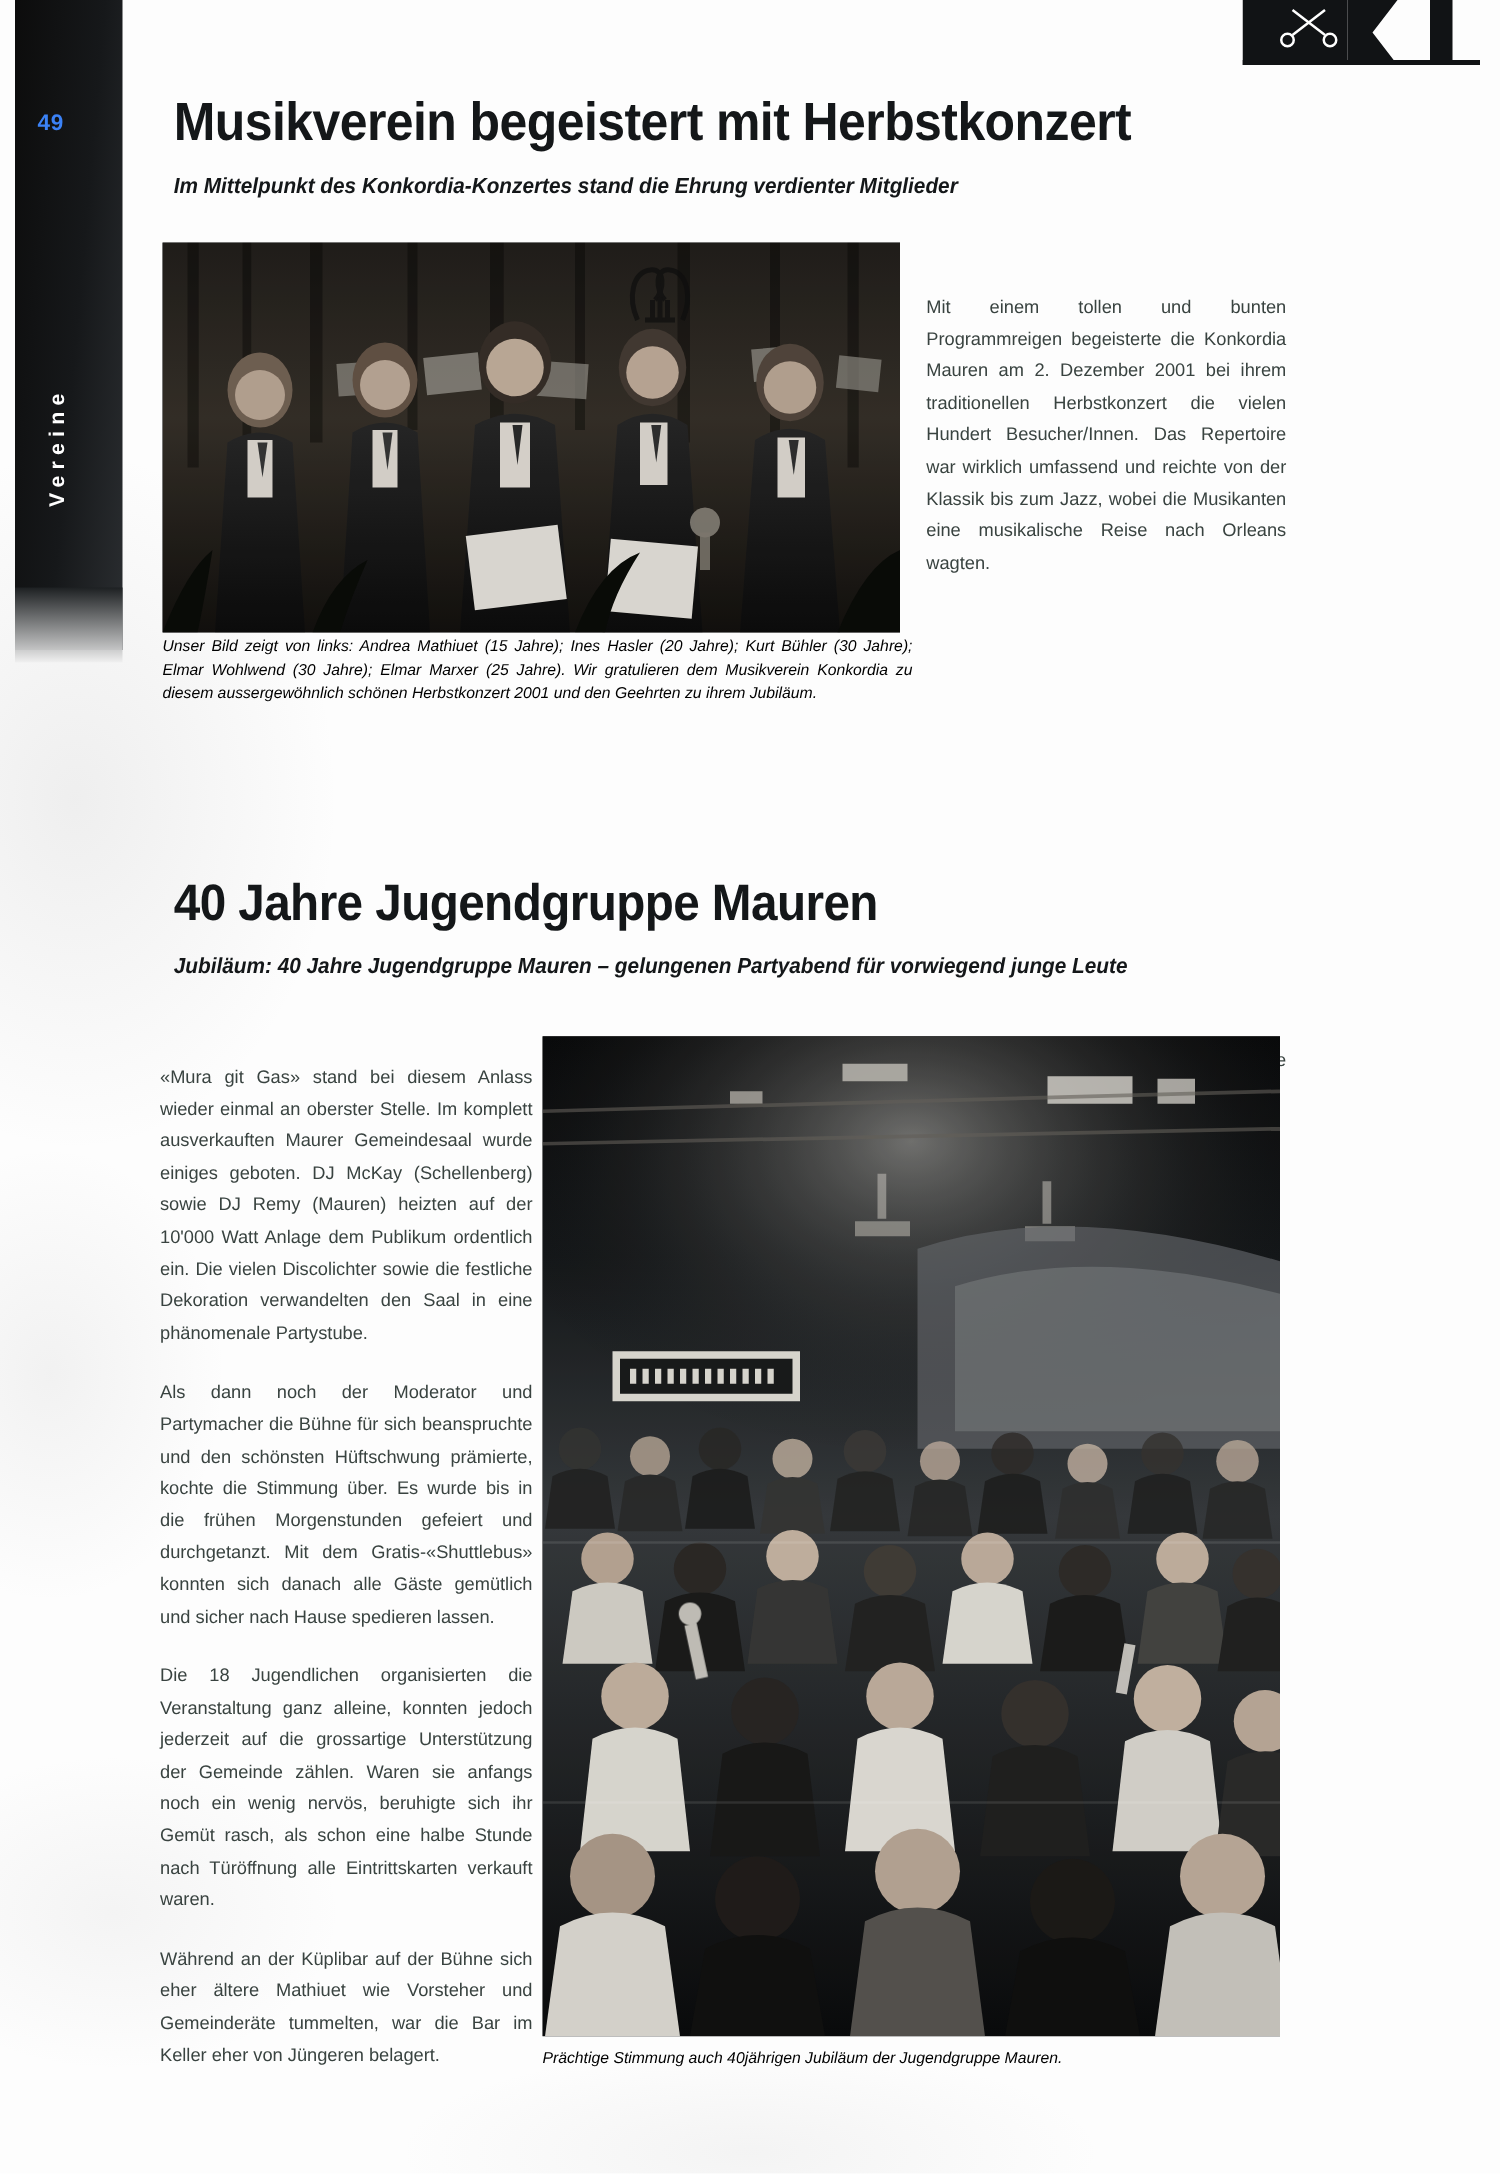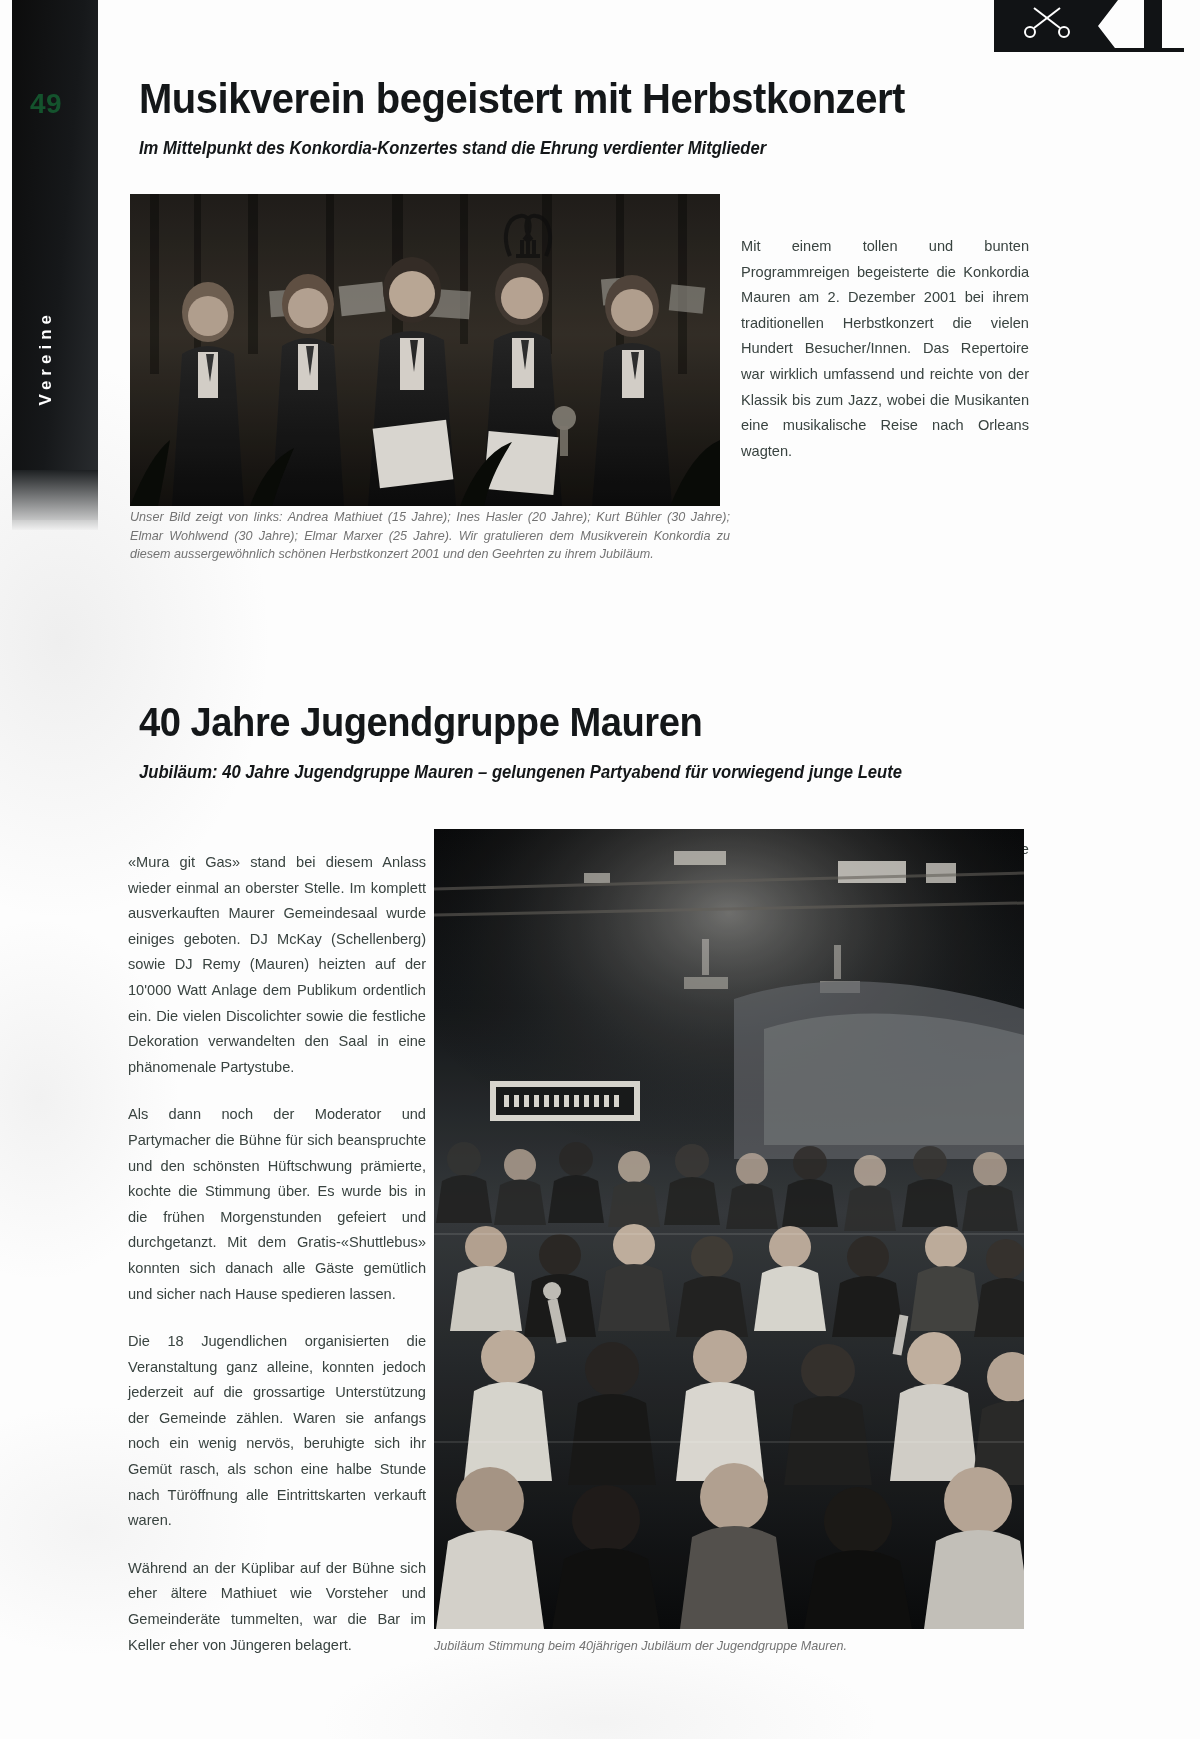--- a/index.html
+++ b/index.html
@@ -44,22 +44,22 @@
     top: 470px;
     width: 86px;
     height: 60px;
     background: linear-gradient(180deg, #1d2022 0%, rgba(240,240,240,0.95) 100%);
   }
   .spine-number {
     position: absolute;
     left: 30px;
     top: 88px;
     width: 60px;
-    color: #14532d;
-    font-size: 28px;
+    color: #3b82f6;
+    font-size: 18px;
     font-weight: bold;
     letter-spacing: 0.5px;
     font-family: "Liberation Sans", sans-serif;
   }
   .spine-word {
     position: absolute;
     left: 36px;
     top: 310px;
     color: #ffffff;
     font-size: 17px;
@@ -130,21 +130,21 @@
   .a2-c2 { left: 437px; top: 793px; width: 288px; }
   .a2-c3 { left: 741px; top: 793px; width: 288px; }
 
   
   .caption {
     position: absolute;
     font-family: "Liberation Sans", sans-serif;
     font-style: italic;
     font-size: 12.6px;
     line-height: 18.5px;
-    color: #737373;
+    color: #000000;
     text-align: justify;
   }
   .cap1 { left: 130px; top: 508px; width: 600px; }
   .cap2 { left: 434px; top: 1637px; width: 590px; }
 
   
   .photo {
     position: absolute;
     overflow: hidden;
     background: #0a0a0a;
@@ -438,15 +438,15 @@
       </g>
 
       <rect x="0" y="0" width="590" height="800" fill="#000" opacity="0.10"></rect>
       <g opacity="0.10" fill="#ffffff">
         <rect x="0" y="404" width="590" height="2"></rect>
         <rect x="0" y="612" width="590" height="2"></rect>
       </g>
     </svg>
   </div>
 
-  <div class="caption cap2">Jubiläum Stimmung beim 40jährigen Jubiläum der Jugendgruppe Mauren.</div>
+  <div class="caption cap2">Prächtige Stimmung auch 40jährigen Jubiläum der Jugendgruppe Mauren.</div>
 
 </div>
 
 </body></html>

